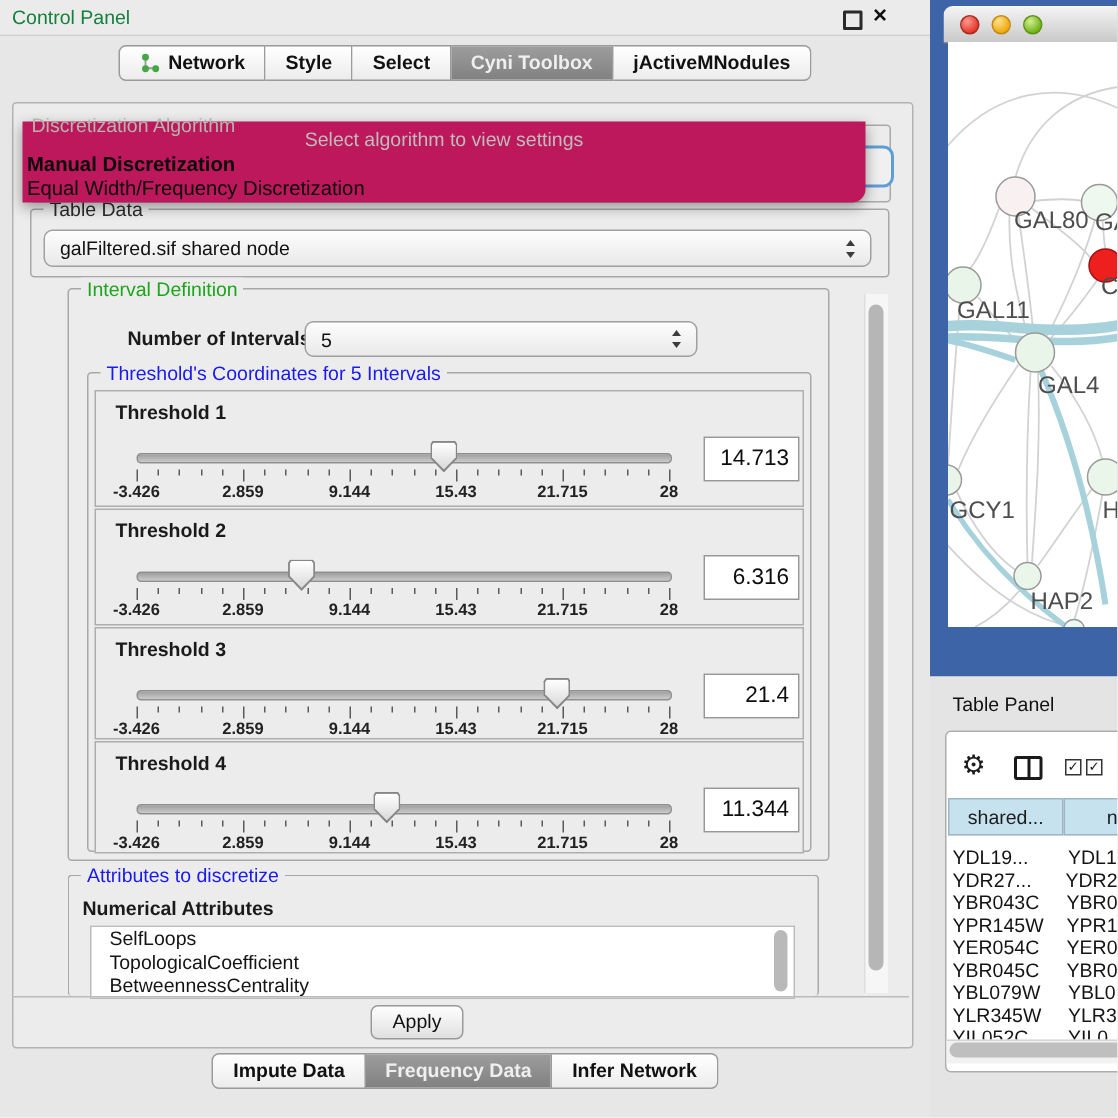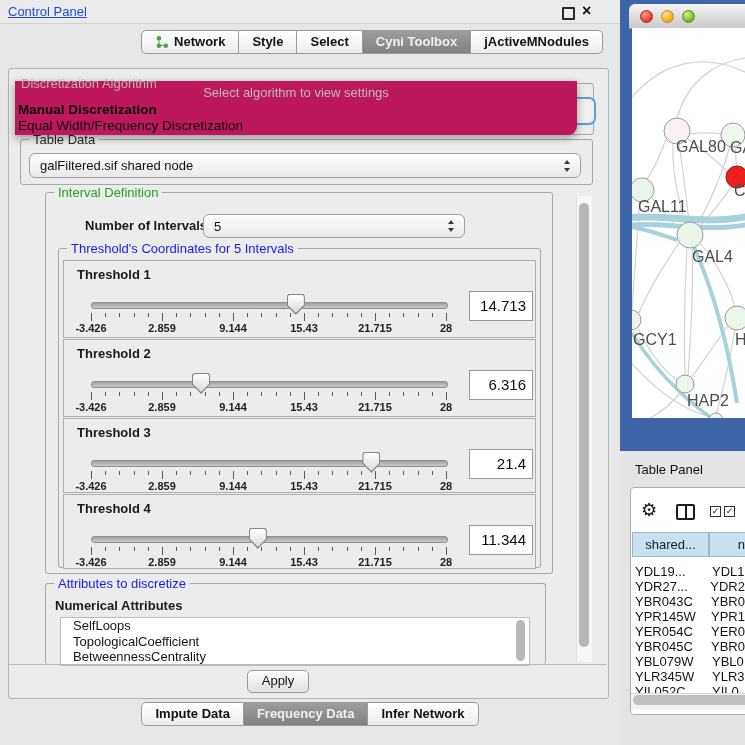--- a/index.html
+++ b/index.html
@@ -2,27 +2,27 @@
 <html><head>
 <meta charset="utf-8">
 <style>
   html,body{margin:0;padding:0;}
   body{font-family:"Liberation Sans",sans-serif;}
   #screen{position:relative;width:745px;height:745px;overflow:hidden;background:#e7e7e7;color:#1a1a1a;}
   .abs{position:absolute;}
 
   
   #titlebar{left:0;top:0;width:620px;height:23px;background:#ebebeb;border-bottom:1px solid #d2d2d2;}
-  #win-title{left:8px;top:4px;font-size:13px;color:#1d4ed8;text-decoration:underline;}
+  #win-title{left:8px;top:4px;font-size:13px;color:#15803d;}
   #float-btn{left:562px;top:7px;width:9px;height:9px;border:2px solid #2a2a2a;border-radius:1px;background:transparent;}
   #close-btn{left:582px;top:2px;font-size:16px;font-weight:bold;color:#111;}
 
   
   .segbar{display:flex;justify-content:center;}
-  #top-tabs{left:0;top:30px;width:744px;height:24px;}
+  #top-tabs{left:0;top:30px;width:620px;height:24px;}
   #bottom-tabs{left:0;top:702px;width:620px;height:24px;}
   .seg{height:22px;line-height:22px;padding:0 13px;background:linear-gradient(#ffffff,#ececec);
        border:1px solid #9b9b9b;border-left:none;font-size:13px;font-weight:bold;color:#111;
        display:flex;align-items:center;gap:5px;}
   .seg:first-child{border-left:1px solid #9b9b9b;border-radius:5px 0 0 5px;}
   .seg:last-child{border-radius:0 5px 5px 0;}
   .seg.selected{background:linear-gradient(#9d9d9d,#818181);color:#efefef;}
   .tabicon{width:14px;height:14px;}
 
   

